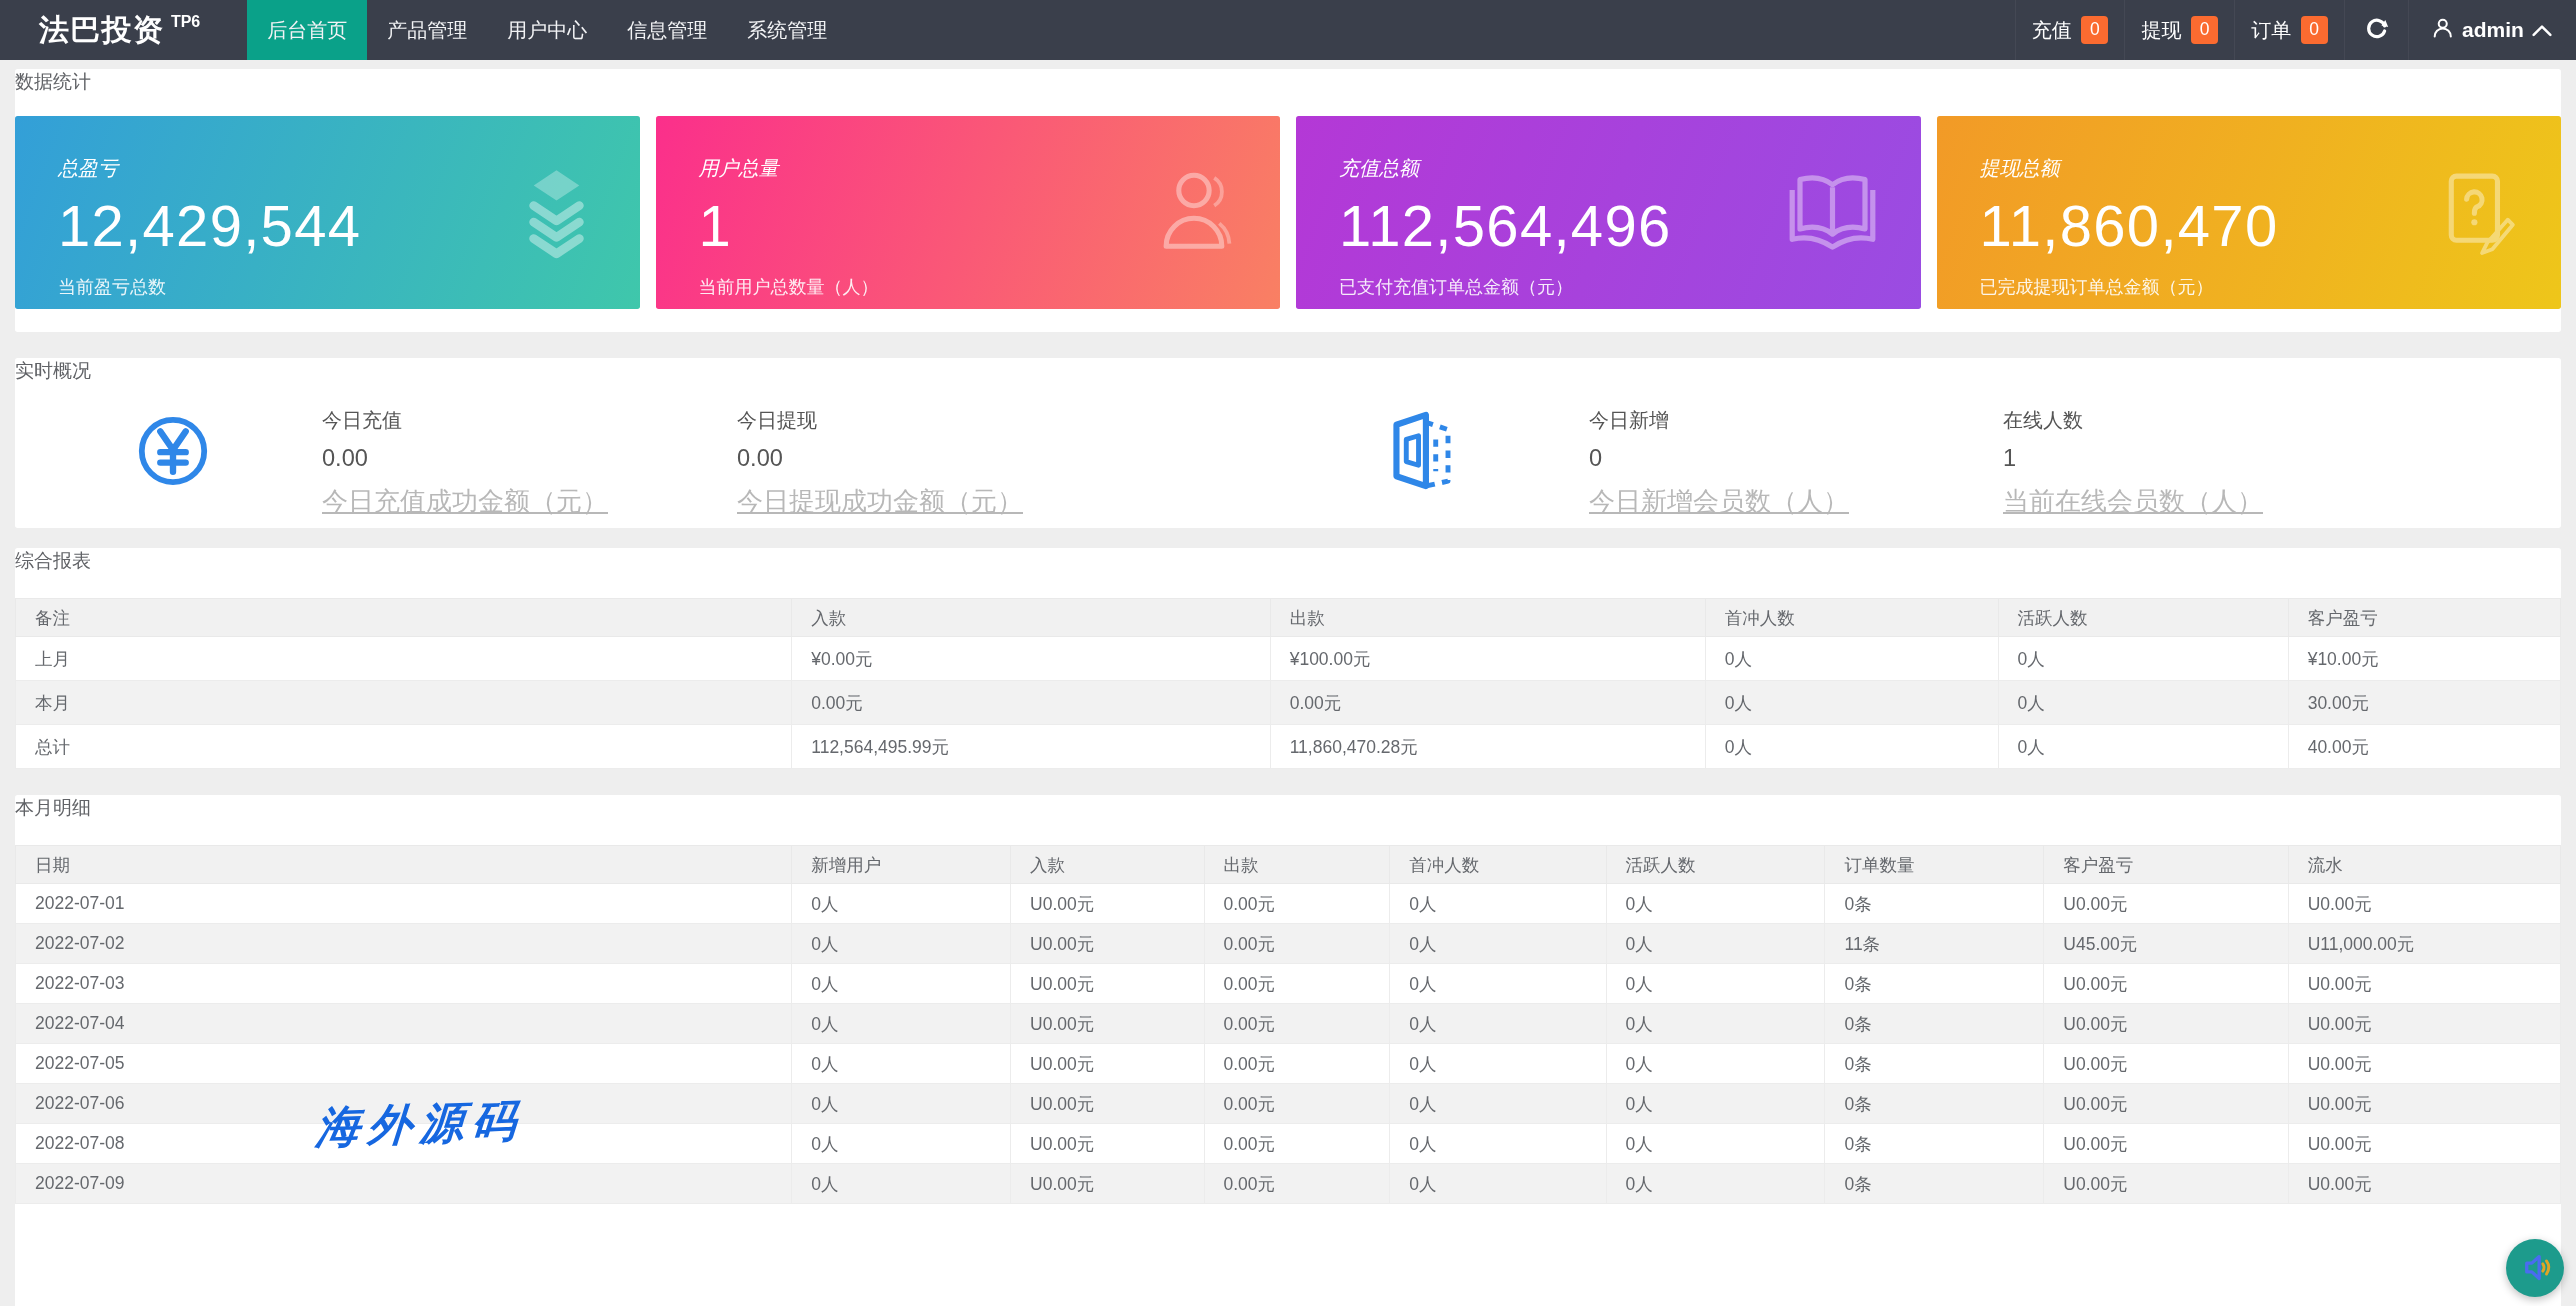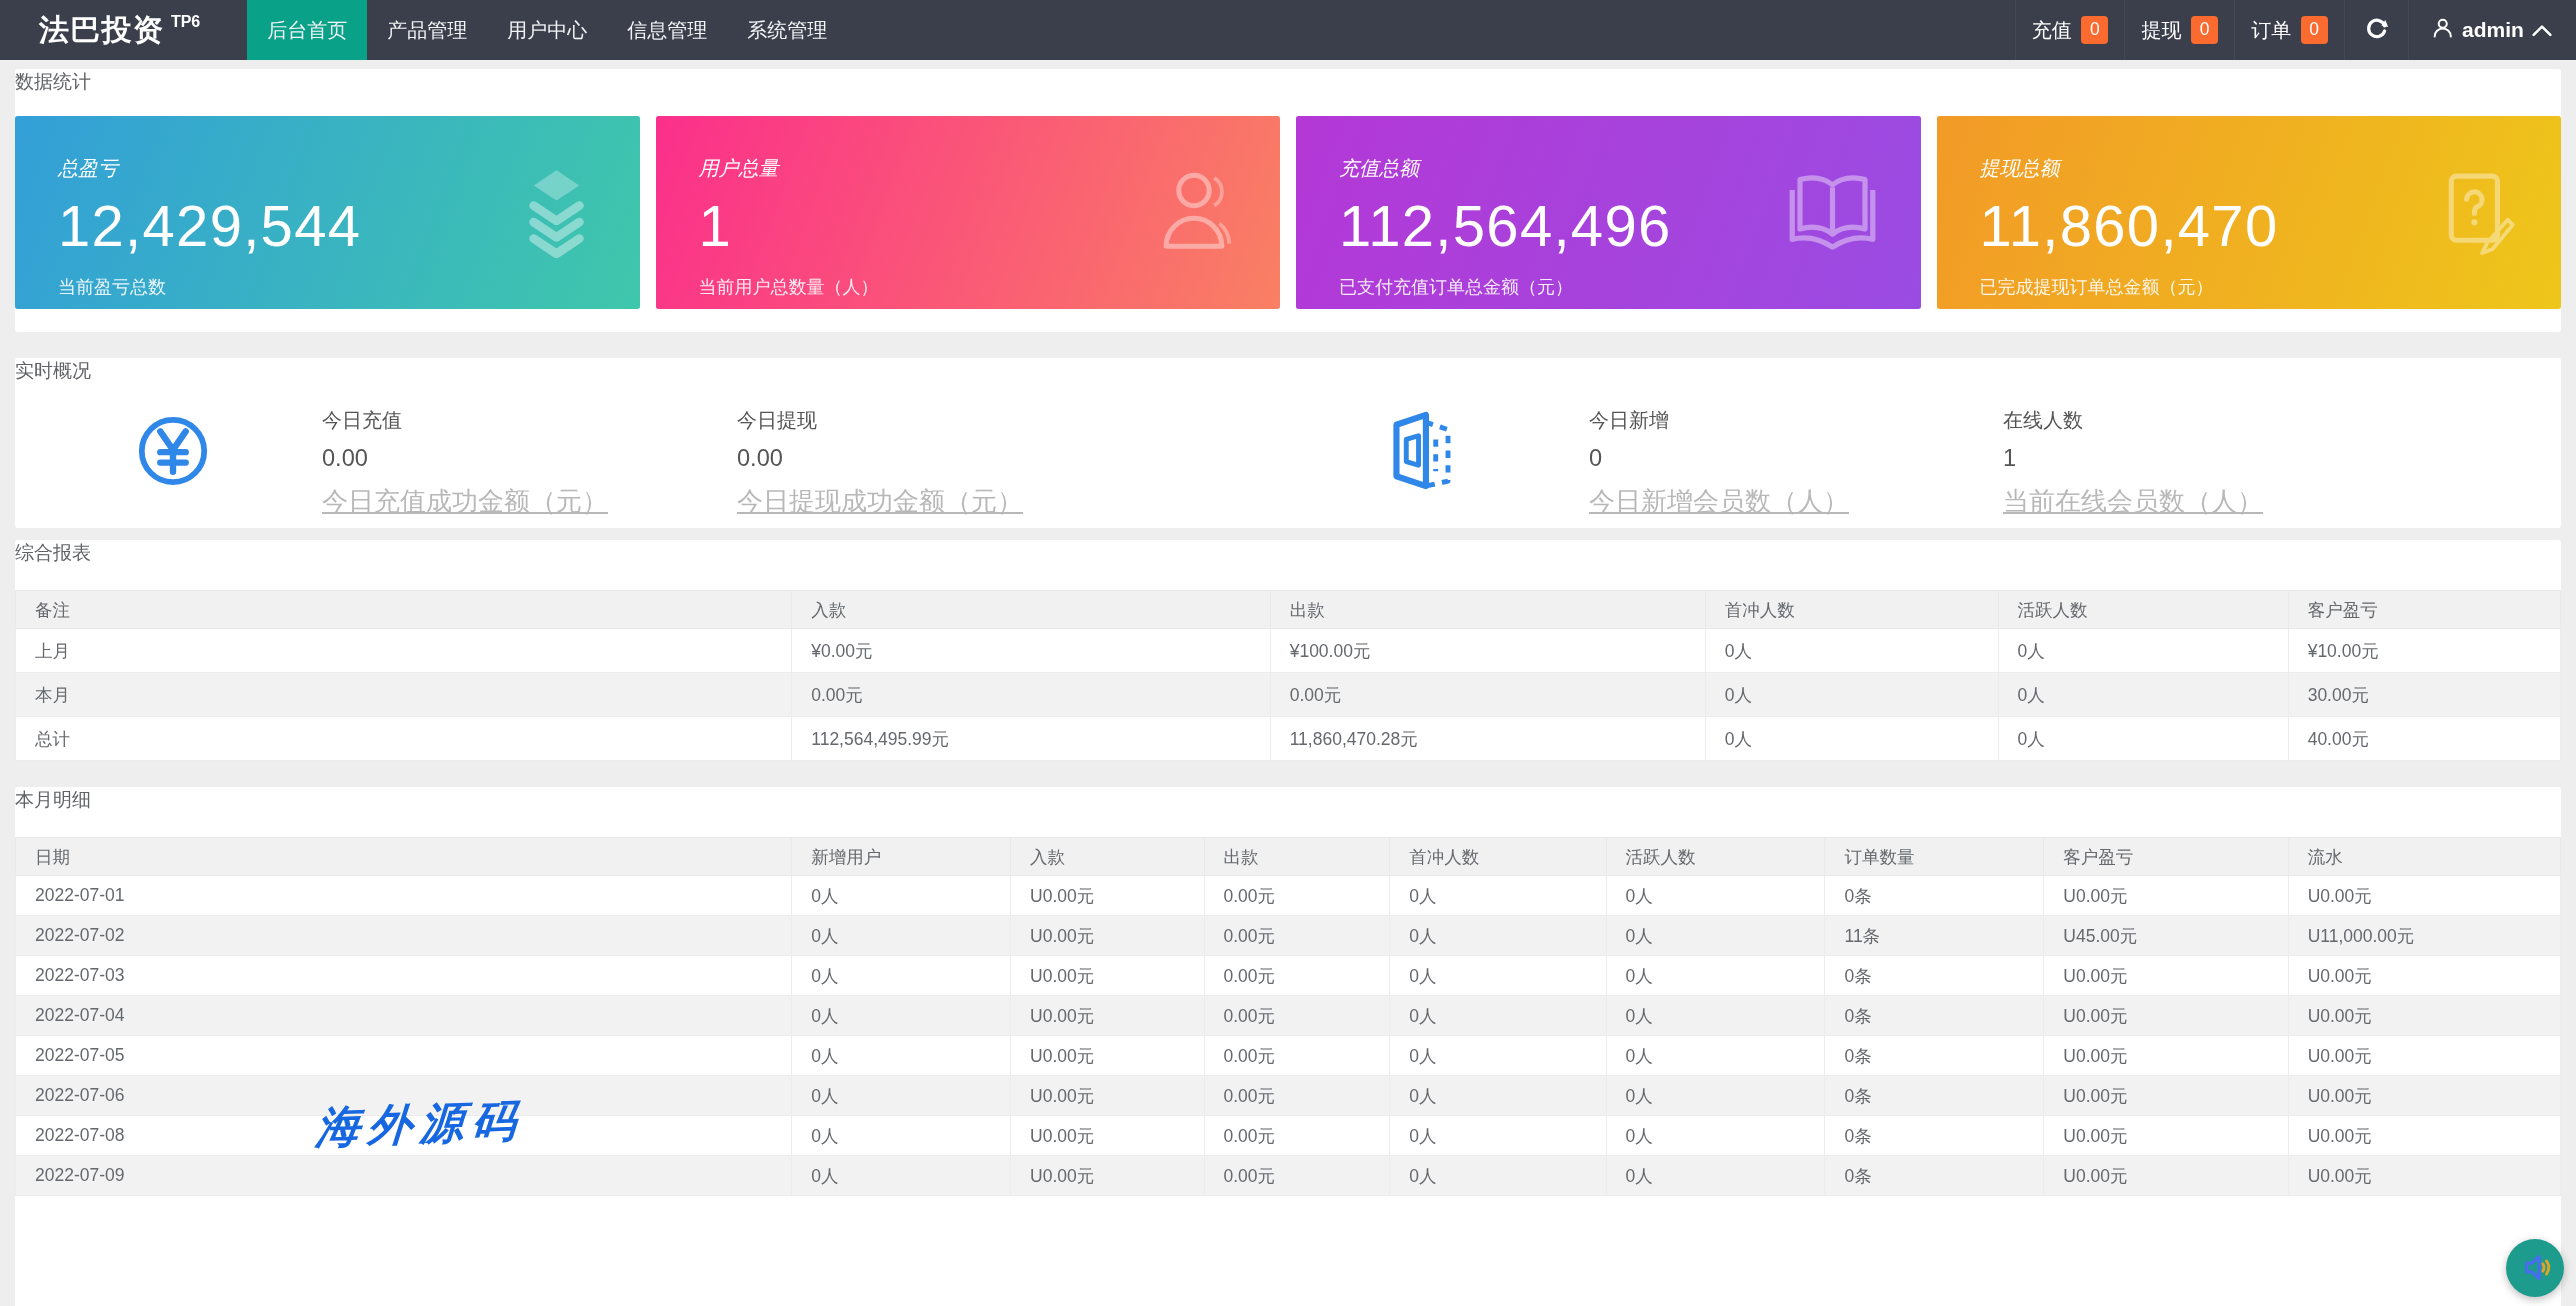--- a/index.html
+++ b/index.html
@@ -24,21 +24,21 @@
            border-radius:4px; margin-left:9.4px; }
   .icon-btn { display:flex; align-items:center; padding:0 19px; border-left:0.7px solid rgba(255,255,255,0.05); cursor:pointer; }
   .user-box { display:flex; align-items:center; gap:8px; padding:0 6.7px 0 23px;
               border-left:0.7px solid rgba(255,255,255,0.05); color:#fff; font-size:21px; font-weight:bold; cursor:pointer; }
 
   
   .panel { background:#fff; margin:0 15px; border-radius:2.7px; position:relative; }
   .panel-title { font-size:19px; color:#606266; }
   #panel-stats    { margin-top:9.4px; height:263px; }
   #panel-realtime { margin-top:26px; height:170px; }
-  #panel-summary  { margin-top:12px; }
+  #panel-summary  { margin-top:20px; }
   #panel-detail   { margin-top:26px; height:606px; }
 
   
   .cards { display:flex; gap:16px; margin-top:21px; }
   .card { flex:1; height:193px; border-radius:2.7px; color:#fff; position:relative; padding:39px 0 0 43px; overflow:hidden; }
   .card-g1 { background:linear-gradient(110deg,#339fd8,#3fc7ab); }
   .card-g2 { background:linear-gradient(110deg,#fb2f8b,#f98063); }
   .card-g3 { background:linear-gradient(110deg,#b438d6,#9a4ce2); }
   .card-g4 { background:linear-gradient(110deg,#f29a27,#eec61a); }
   .card-title { font-size:20px;font-style:italic; }

